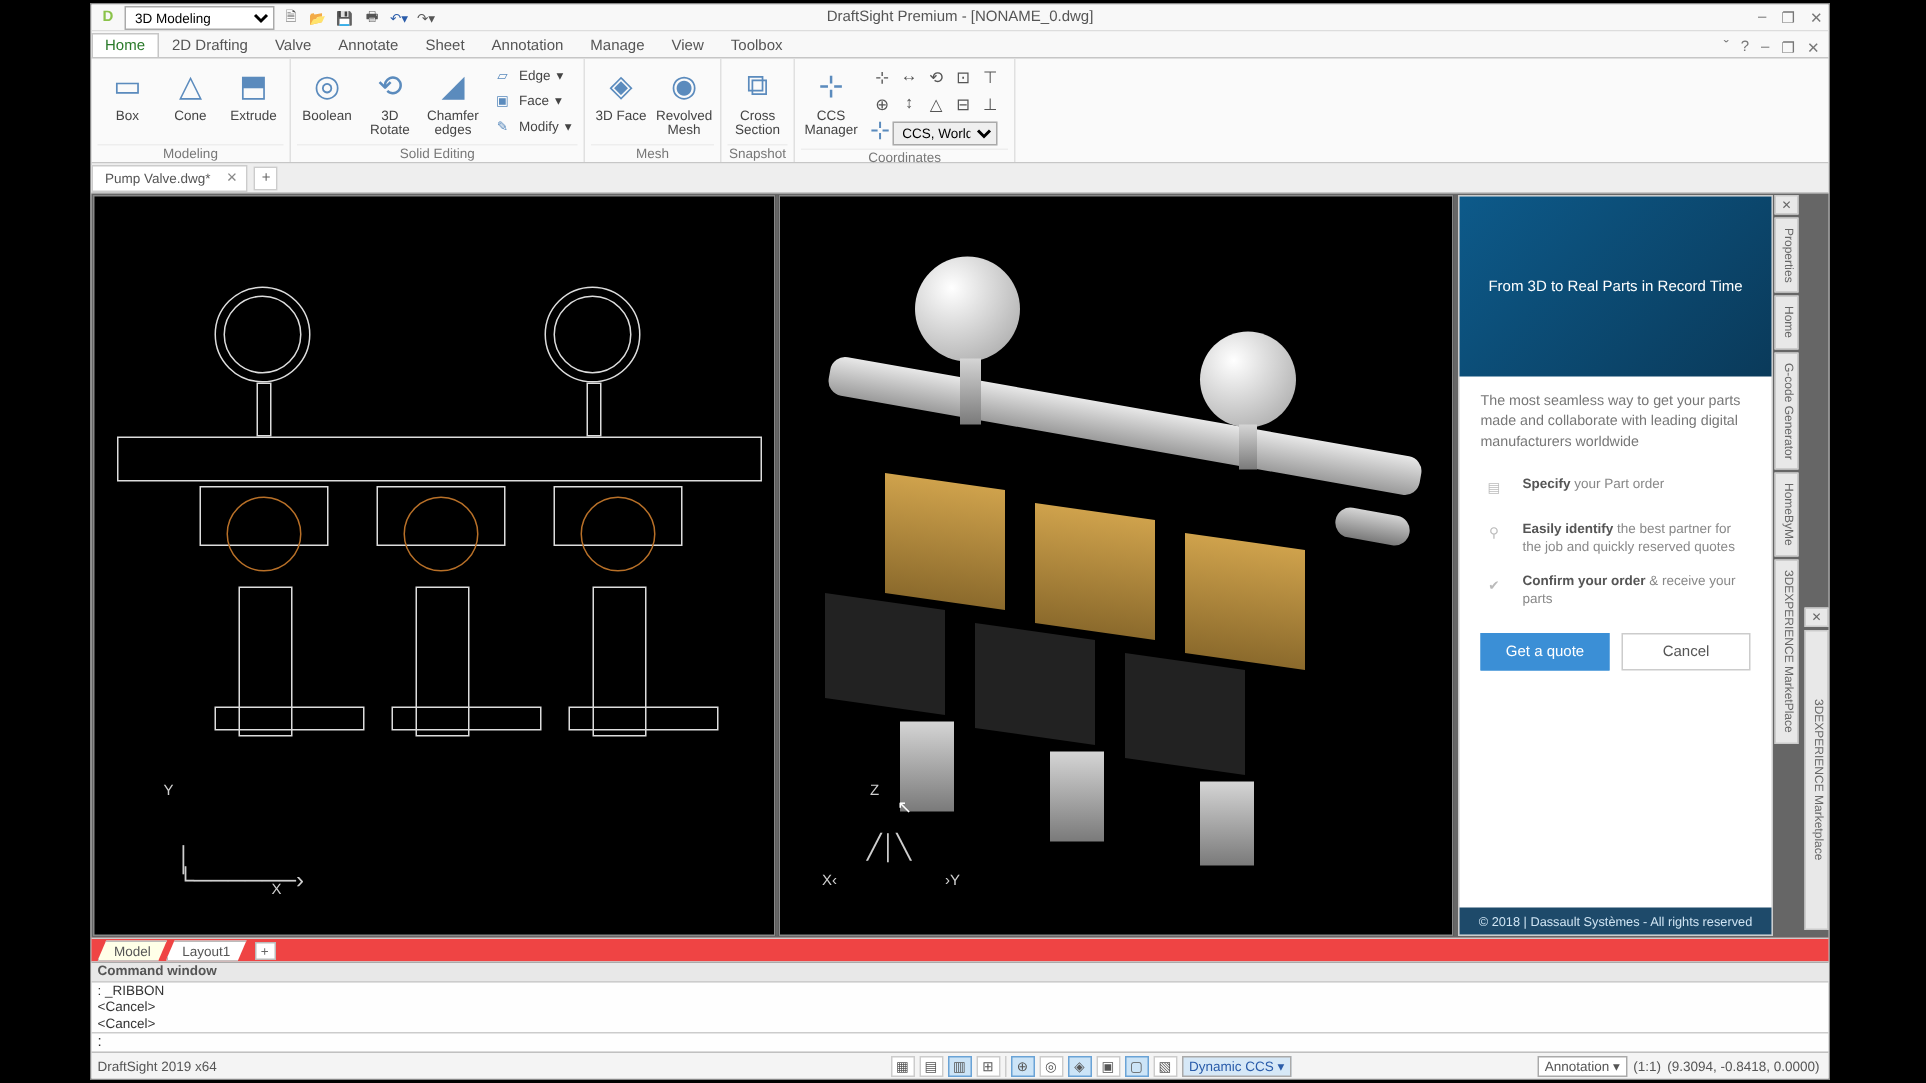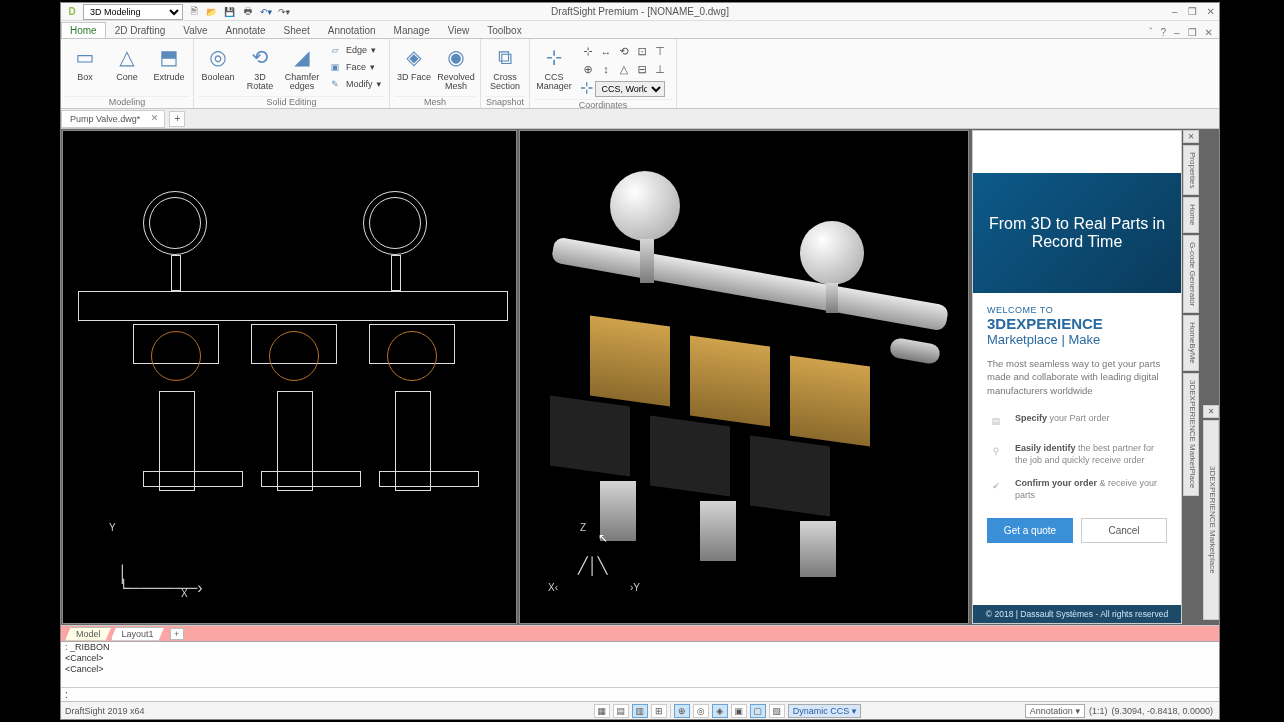--- a/index.html
+++ b/index.html
@@ -61,41 +61,41 @@
 
 
 .pipe3d { position:absolute; background: linear-gradient(180deg,#e8e8e8,#9a9a9a); border-radius:10px; }
 .gauge3d { position:absolute; border-radius:50%; background: radial-gradient(circle at 35% 30%, #fff, #a0a0a0);}
 .brass3d { position:absolute; background: linear-gradient(180deg,#cfa24c,#8b6a2c); }
 .black3d { position:absolute; background:#222; }
 .steel3d { position:absolute; background: linear-gradient(180deg,#d5d5d5,#7a7a7a); }
 
 
 .side-panel { width: 210px; margin:1px 1px 1px 2px; background:#fff; display:flex; flex-direction:column; border:1px solid #ccc; position:relative; }
-.side-panel .banner { height:120px; background: linear-gradient(135deg,#0d5a8a,#0a3a5a); color:#fff; display:flex; align-items:center; justify-content:center; text-align:center; font-size:16px; padding:8px; position:relative;margin-top:42px; }
+.side-panel .banner { height:120px; background: linear-gradient(135deg,#0d5a8a,#0a3a5a); color:#fff; display:flex; align-items:center; justify-content:center; text-align:center; font-size:10px; padding:8px; position:relative; }
 .side-panel .welcome { padding:12px 14px 0; }
 .side-panel .welcome .w1 { font-size:9px; color:#2a6aa0; letter-spacing:0.5px; }
 .side-panel .welcome .w2 { font-size:15px; font-weight:600; color:#2a6aa0; }
 .side-panel .welcome .w3 { font-size:13px; color:#2a6aa0; }
 .side-panel .desc { padding:10px 14px; font-size:9.5px; color:#777; line-height:1.4; }
 .feat { display:flex; gap:10px; padding:6px 14px; font-size:9px; color:#888; line-height:1.3; }
 .feat .ficon { width:18px; height:18px; flex:0 0 18px; color:#bbb; display:flex;align-items:center;justify-content:center; }
 .feat b { color:#555; font-weight:600; }
 .panel-btns { display:flex; gap:8px; padding:10px 14px; }
 .panel-btns button { flex:1; font-size:10px; padding:6px 0; border:1px solid #ccc; background:#fff; cursor:pointer; color:#555; }
 .panel-btns .primary { background:#3b8fd6; color:#fff; border-color:#3b8fd6; }
 .side-footer { margin-top:auto; background:#1e4a6a; color:#cfe4f3; font-size:8.5px; text-align:center; padding:4px 0; }
 
 
 .vtabs { width:16px; margin:1px 1px 1px 0; display:flex; flex-direction:column; }
 .vtab { flex:0 0 auto; background:#e8e8e8; border:1px solid #ccc; margin-bottom:2px; writing-mode:vertical-rl; font-size:8px; color:#666; padding:6px 1px; cursor:pointer; text-align:center; }
 .vtab.close { writing-mode: horizontal-tb; padding: 1px; }
 
 
-.sheet-tabs { height:16px; background:#fca5a5; display:flex; align-items:center; padding-left:4px; border-top:1px solid #ccc; }
+.sheet-tabs { height:16px; background:#ef4444; display:flex; align-items:center; padding-left:4px; border-top:1px solid #ccc; }
 .sheet-tab { font-size:9px; padding:1px 10px; background:#fff; border:1px solid #bbb; margin-right:-1px; color:#555; cursor:pointer; clip-path: polygon(6px 0, 100% 0, calc(100% - 6px) 100%, 0 100%); }
 .sheet-tab.active { background:#ffffe8; }
 .sheet-add { width:14px; height:12px; border:1px solid #bbb; background:#fff; margin-left:6px; display:flex;align-items:center;justify-content:center; font-size:9px; color:#666; cursor:pointer; }
 
 
 .cmd-window { height:60px; background:#fefefe; border-top:1px solid #aaa; display:flex; flex-direction:column; }
 .cmd-title { height:14px; background:#e8e8e8; font-size:9px; color:#555; padding-left:4px; border-bottom:1px solid #ccc; font-weight:600; }
 .cmd-body { flex:1; font-size:9px; color:#333; padding:0 4px; font-family: Consolas, monospace; line-height:1.2; }
 .cmd-input-row { height:14px; border-top:1px solid #ccc; display:flex; align-items:center; padding-left:4px; }
 .cmd-prompt { font-size:10px; color:#333; }
@@ -315,33 +315,28 @@
       <div class="axis-label" style="left:28px; bottom:30px;"><span>X</span>‹</div>
       <div class="axis-label" style="left:110px; bottom:30px;">›<span>Y</span></div>
 
       <div style="position:absolute; left:78px; bottom:78px; color:#fff; font-size:12px;">↖</div>
     </div>
 
     <div class="side-panel">
       <div class="banner">
         <span>From 3D to Real Parts in Record Time</span>
       </div>
-      <div class="welcome">
-        <div class="w1">WELCOME TO</div>
-        <div class="w2">3DEXPERIENCE</div>
-        <div class="w3">Marketplace | Make</div>
-      </div>
       <div class="desc">The most seamless way to get your parts made and collaborate with leading digital manufacturers worldwide</div>
       <div class="feat">
         <div class="ficon">▤</div>
         <div><b>Specify</b><span> your Part order</span></div>
       </div>
       <div class="feat">
         <div class="ficon">⚲</div>
-        <div><b>Easily identify</b><span> the best partner for the job and quickly receive order</span></div>
+        <div><b>Easily identify</b><span> the best partner for the job and quickly reserved quotes</span></div>
       </div>
       <div class="feat">
         <div class="ficon">✔</div>
         <div><b>Confirm your order</b><span> &amp; receive your parts</span></div>
       </div>
       <div class="panel-btns">
         <button class="primary">Get a quote</button>
         <button>Cancel</button>
       </div>
       <div class="side-footer">© 2018 | Dassault Systèmes - All rights reserved</div>
@@ -362,20 +357,21 @@
     </div>
   </div>
 
   <div class="sheet-tabs">
     <div class="sheet-tab active">Model</div>
     <div class="sheet-tab">Layout1</div>
     <div class="sheet-add">+</div>
   </div>
 
   <div class="cmd-window">
+    <div class="cmd-title">Command window</div>
     <div class="cmd-body">
       <div>: _RIBBON</div>
       <div>&lt;Cancel&gt;</div>
       <div>&lt;Cancel&gt;</div>
     </div>
     <div class="cmd-input-row">
       <span class="cmd-prompt">:</span>
     </div>
   </div>
 

